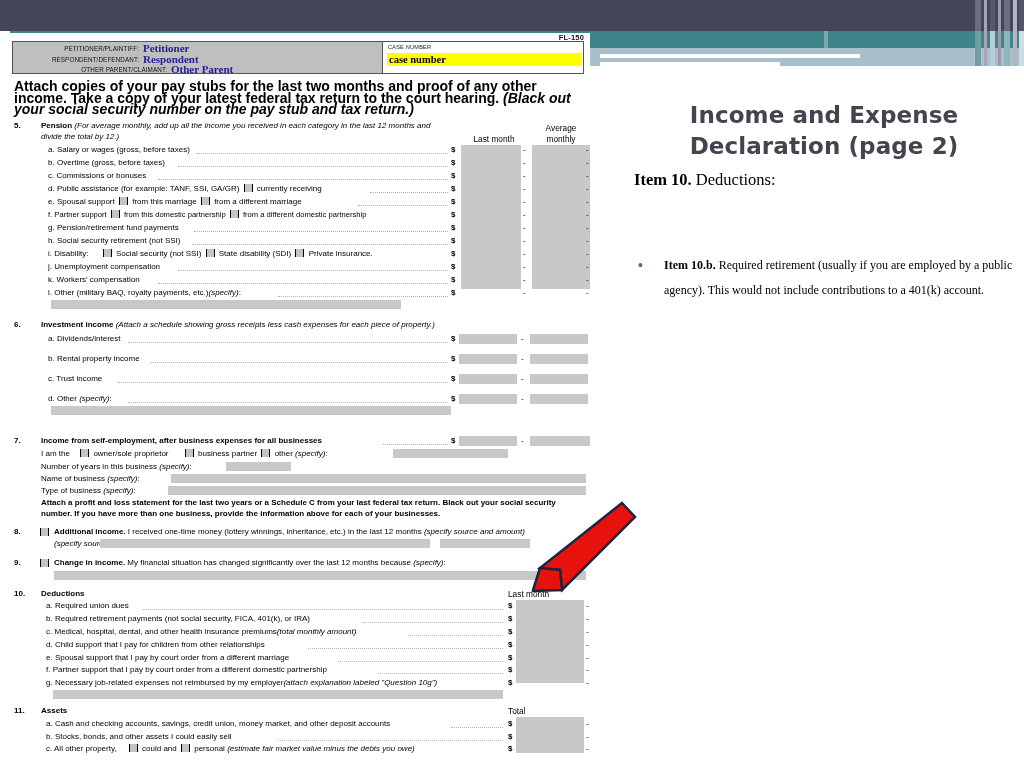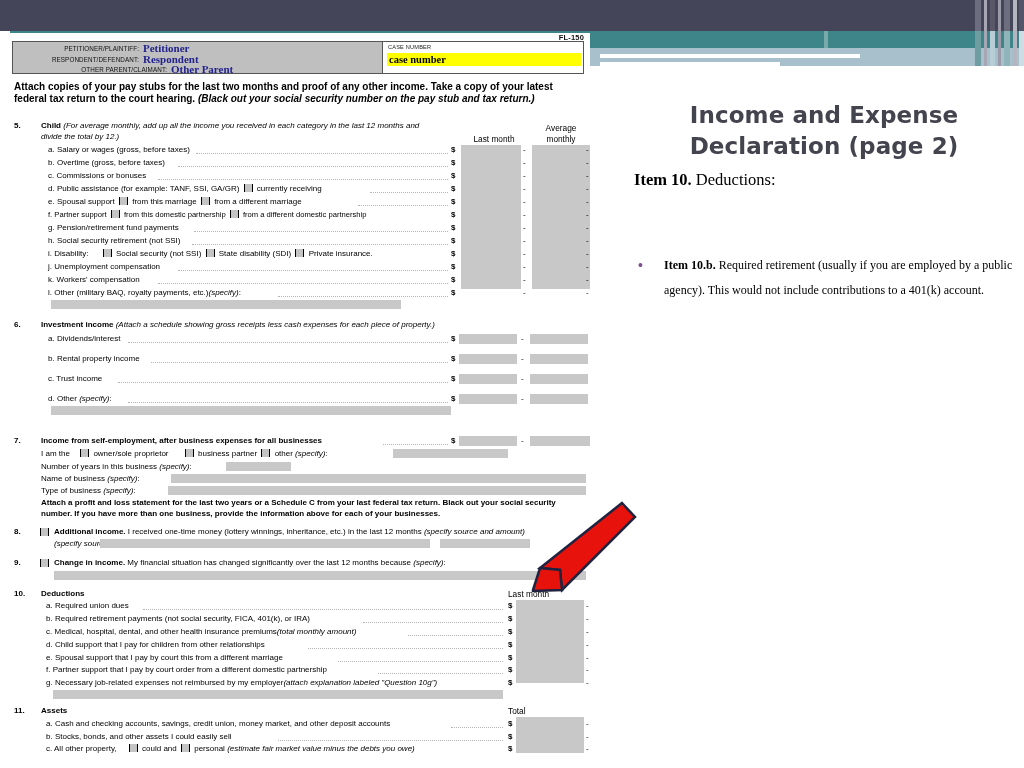--- a/index.html
+++ b/index.html
@@ -92,21 +92,21 @@
     position: absolute; left: 4px; top: 11px;
     width: 194px; height: 13px;
     background: #ffff00;
     font-family: "Liberation Serif", serif;
     font-size: 10.5px; font-weight: bold; color: #000;
     padding-left: 2px; line-height: 13px;
   }
 
   .attach-note {
     position: absolute; left: 6px; top: 48px; width: 565px;
-    font-size: 10px; font-weight: bold; line-height: 11.5px;
+    font-size: 14px; font-weight: bold; line-height: 11.5px;
     color: #000;
   }
   .attach-note i { font-weight: bold; font-style: italic; }
 
   
   .num {
     position: absolute;
     font-size: 8px; font-weight: bold; color: #000;
   }
   .row {
@@ -239,21 +239,21 @@
       </div>
     </div>
 
     <div class="attach-note">
       <span>Attach copies of your pay stubs for the last two months and proof of any other income. Take a copy of your latest federal tax return to the court hearing.</span>
       <i>(Black out your social security number on the pay stub and tax return.)</i>
     </div>
 
     <div class="num" style="left:6px; top:88px;">5.</div>
     <div class="row" style="left:33px; top:88px; white-space:normal; width:400px; line-height:10.5px;">
-      <b>Child</b>
+      <b>Pension</b>
       <i>(For average monthly, add up all the income you received in each category in the last 12 months and divide the total by 12.)</i>
     </div>
 
     <div class="colhdr" style="left:455px; top:101px; width:62px;">Last month</div>
     <div class="colhdr" style="left:524px; top:90px; width:58px;">Average</div>
     <div class="colhdr" style="left:524px; top:101px; width:58px;">monthly</div>
 
     <div class="grayfill" style="left:453px; top:112px; width:60px; height:144px;"></div>
     <div class="grayfill" style="left:524px; top:112px; width:60px; height:144px;"></div>
 
@@ -454,21 +454,21 @@
     <div class="row" style="left:38px; top:594px;"><span>c.</span> <span>Medical, hospital, dental, and other health insurance premiums</span><i>(total monthly amount)</i></div>
     <div class="lead" style="left:400px; top:602px; width:95px;"></div>
     <div class="dollar" style="left:500px; top:594px;">$</div>
     <div class="dashmark" style="left:578px; top:594px;">-</div>
 
     <div class="row" style="left:38px; top:607px;"><span>d.</span> <span>Child support that I pay for children from other relationships</span></div>
     <div class="lead" style="left:300px; top:615px; width:195px;"></div>
     <div class="dollar" style="left:500px; top:607px;">$</div>
     <div class="dashmark" style="left:578px; top:607px;">-</div>
 
-    <div class="row" style="left:38px; top:620px;"><span>e.</span> <span>Spousal support that I pay by court this from a different marriage</span></div>
+    <div class="row" style="left:38px; top:620px;"><span>e.</span> <span>Spousal support that I pay by court order from a different marriage</span></div>
     <div class="lead" style="left:330px; top:628px; width:165px;"></div>
     <div class="dollar" style="left:500px; top:620px;">$</div>
     <div class="dashmark" style="left:578px; top:620px;">-</div>
 
     <div class="row" style="left:38px; top:632px;"><span>f.</span> <span>Partner support that I pay by court order from a different domestic partnership</span></div>
     <div class="lead" style="left:370px; top:640px; width:125px;"></div>
     <div class="dollar" style="left:500px; top:632px;">$</div>
     <div class="dashmark" style="left:578px; top:632px;">-</div>
 
     <div class="row" style="left:38px; top:645px;"><span>g.</span> <span>Necessary job-related expenses not reimbursed by my employer</span><i>(attach explanation labeled "Question 10g")</i></div>

